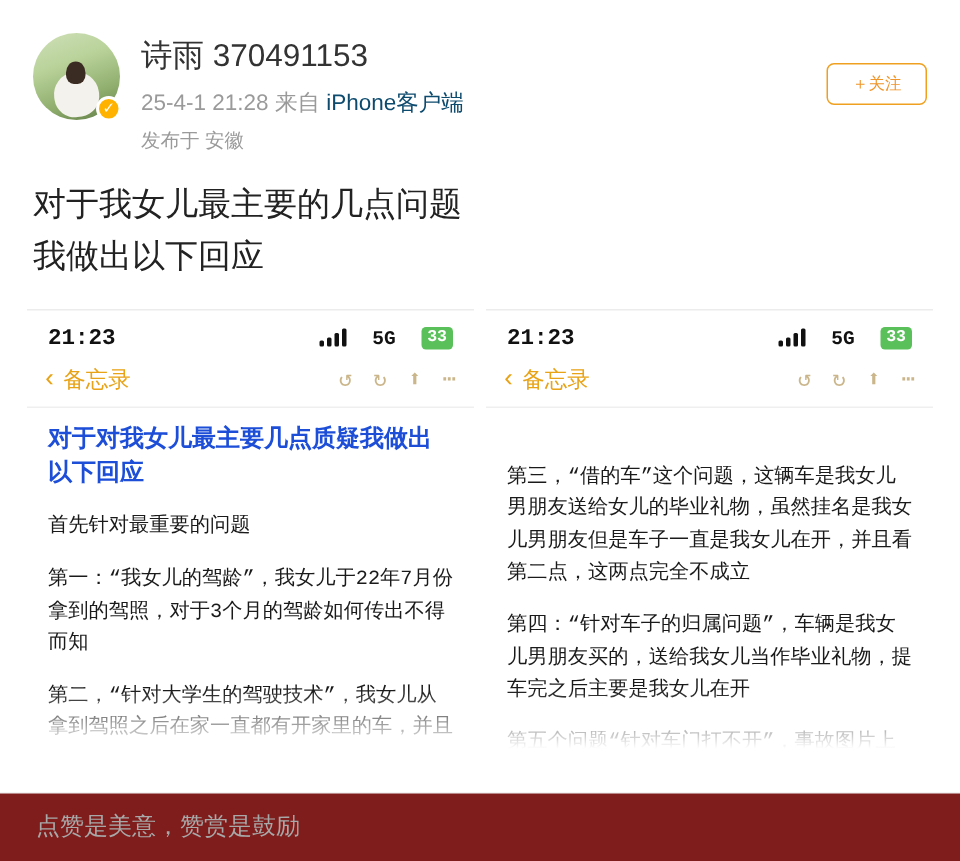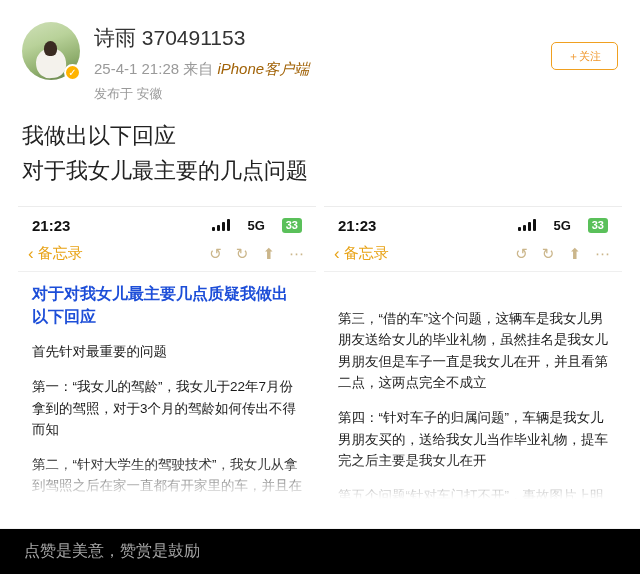--- a/index.html
+++ b/index.html
@@ -77,21 +77,21 @@
     white-space: nowrap;
   }
   .meta-line {
     margin-top: 7px;
     font-size: 15px;
     color: #9a9a9a;
     line-height: 1.4;
     white-space: nowrap;
   }
   .meta-line .source { color: #9a9a9a; }
-  .meta-line .device { color: #a16207; font-style: italic; }
+  .meta-line .device { color: #0c4a6e; }
   .meta-line2 {
     margin-top: 6px;
     font-size: 13px;
     color: #9a9a9a;
     line-height: 1.4;
   }
   .follow-btn {
     flex: 0 0 auto;
     margin-top: 20px;
     border: 1px solid #f0a020;
@@ -115,20 +115,21 @@
     line-height: 1.55;
   }
 
   
   .shots {
     display: flex;
     gap: 8px;
     margin: 18px 18px 0 18px;
     height: 300px;
     overflow: hidden;
+    font-family: Liberation Mono, monospace;
   }
   .shot {
     flex: 1 1 0;
     background: #ffffff;
     position: relative;
     overflow: hidden;
     border-top: 1px solid #ececec;
   }
   .status-bar {
     display: flex;
@@ -225,21 +226,21 @@
     height: 46px;
     background: linear-gradient(to bottom, rgba(255,255,255,0), #ffffff 85%);
     pointer-events: none;
   }
 
   
   .footer {
     position: absolute;
     left: 0; right: 0; bottom: 0;
     height: 46px;
-    background: #000000;
+    background: #7f1d1d;
     display: flex;
     align-items: center;
     padding-left: 24px;
     border-top: 1px solid #f3f3f3;
   }
   .footer-text {
     font-size: 16px;
     color: #a8a8a8;
   }
 </style>
@@ -261,22 +262,22 @@
         <span class="source">来自</span>
         <span class="device">iPhone客户端</span>
       </div>
       <div class="meta-line2">发布于 安徽</div>
     </div>
 
     <button class="follow-btn">＋关注</button>
   </div>
 
   <div class="post-body">
+    <p>对于我女儿最主要的几点问题</p>
     <p>我做出以下回应</p>
-    <p>对于我女儿最主要的几点问题</p>
   </div>
 
   <div class="shots">
 
     <div class="shot left">
       <div class="status-bar">
         <span>21:23</span>
         <span class="status-right">
           <span class="signal">
               <i></i>

